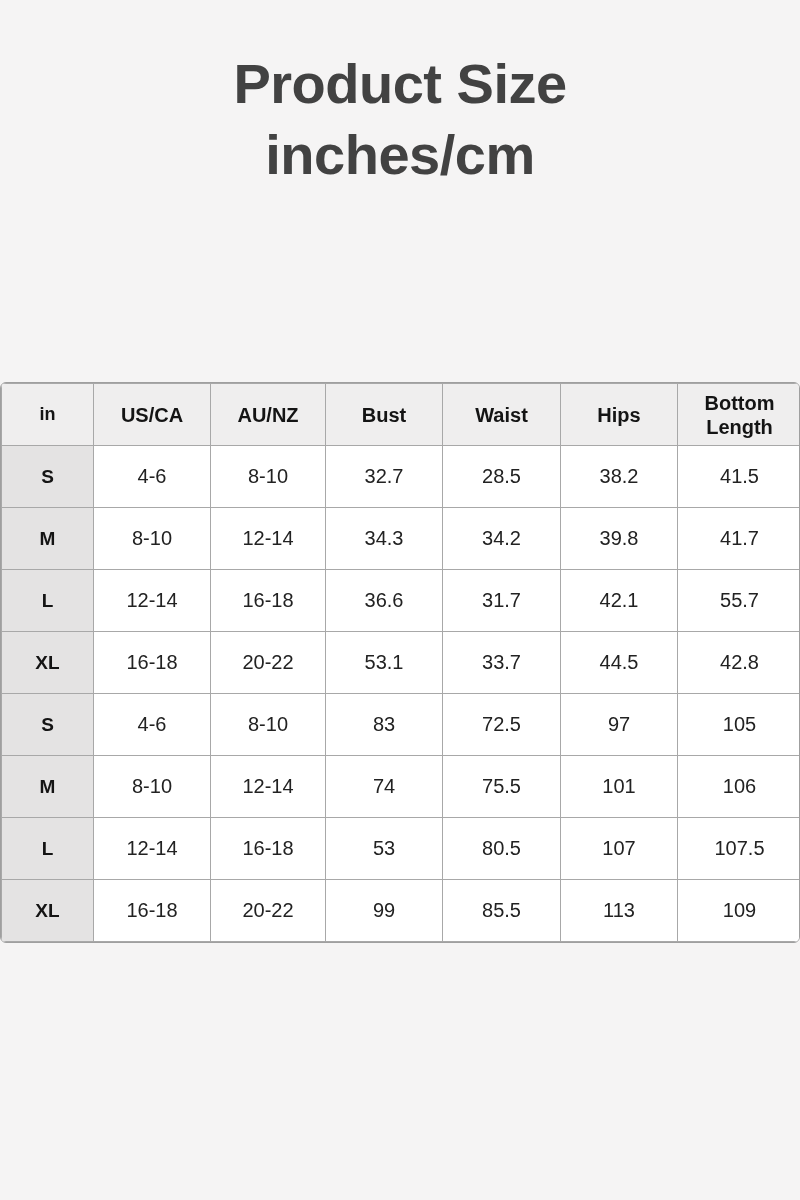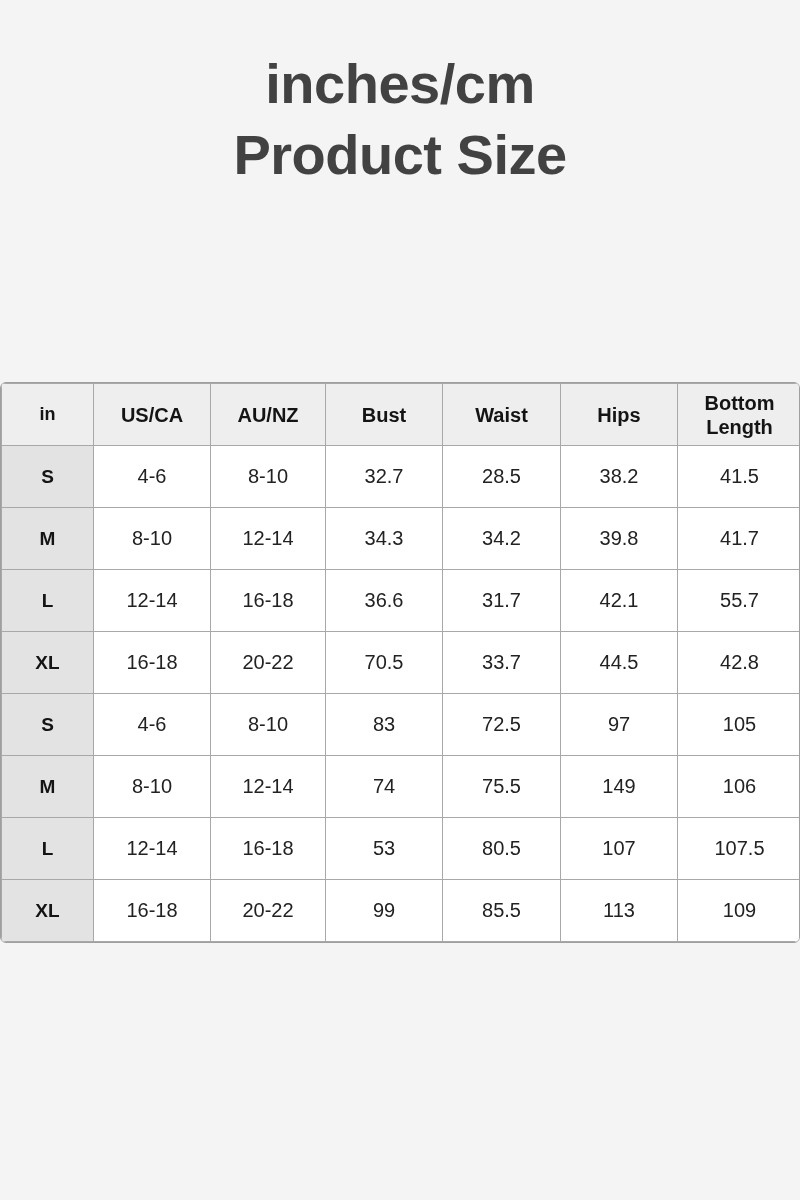--- a/index.html
+++ b/index.html
@@ -63,22 +63,22 @@
     background: #e4e3e3;
     font-weight: bold;
     font-size: 19px;
     color: #141414;
   }
 </style>
 </head>
 <body>
 
 <div class="title-block">
+  <div>Product Size</div>
   <div>inches/cm</div>
-  <div>Product Size</div>
 </div>
 
 <div class="table-wrap">
   <table class="size-table">
     <colgroup>
       <col style="width:92px">
       <col style="width:117px">
       <col style="width:115px">
       <col style="width:117px">
       <col style="width:118px">
@@ -120,42 +120,42 @@
         <td>16-18</td>
         <td>36.6</td>
         <td>31.7</td>
         <td>42.1</td>
         <td>55.7</td>
       </tr>
       <tr>
         <td class="size-label">XL</td>
         <td>16-18</td>
         <td>20-22</td>
-        <td>70.5</td>
+        <td>53.1</td>
         <td>33.7</td>
         <td>44.5</td>
         <td>42.8</td>
       </tr>
 
       <tr>
         <td class="size-label">S</td>
         <td>4-6</td>
         <td>8-10</td>
         <td>83</td>
         <td>72.5</td>
         <td>97</td>
         <td>105</td>
       </tr>
       <tr>
         <td class="size-label">M</td>
         <td>8-10</td>
         <td>12-14</td>
         <td>74</td>
         <td>75.5</td>
-        <td>149</td>
+        <td>101</td>
         <td>106</td>
       </tr>
       <tr>
         <td class="size-label">L</td>
         <td>12-14</td>
         <td>16-18</td>
         <td>53</td>
         <td>80.5</td>
         <td>107</td>
         <td>107.5</td>

